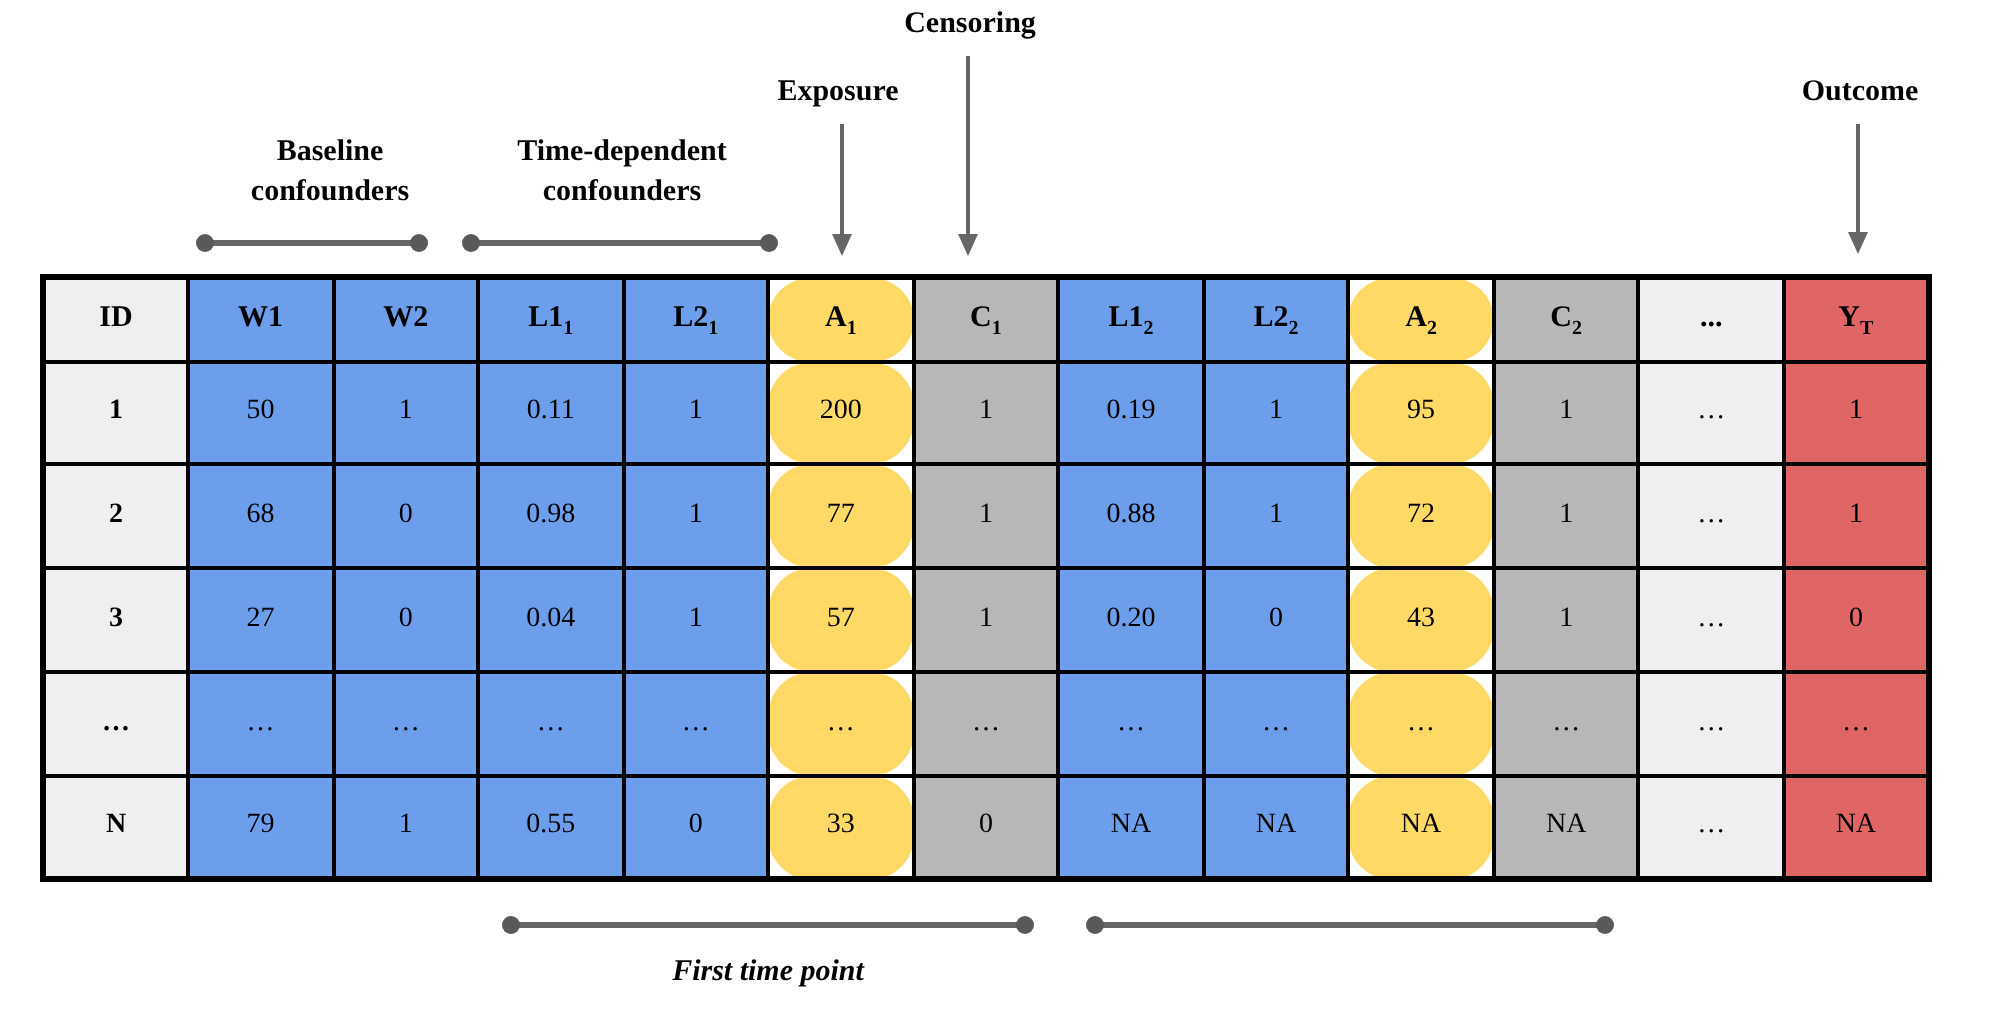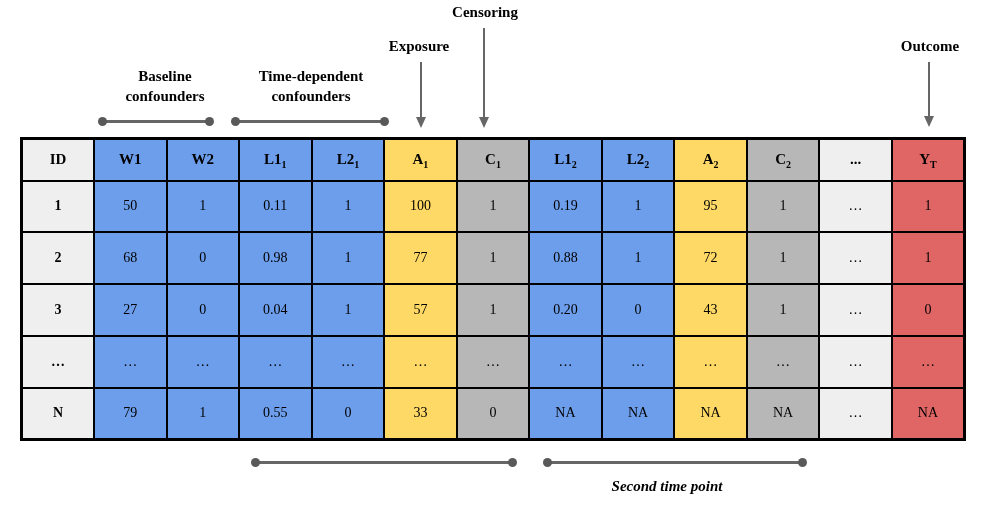--- a/index.html
+++ b/index.html
@@ -54,21 +54,21 @@
     padding:0; overflow:hidden;
   }
   #data-table thead tr { height:42px; }
   #data-table tbody tr { height:50px; }
   #data-table th { font-size:15px; font-weight:700; }
   #data-table td { font-size:14px; font-weight:400; }
   #data-table td.id-cell { font-weight:700; }
   #data-table sub { font-size:10px; line-height:0; }
   .c-light  { background:var(--light,  #efefef); }
   .c-blue   { background:var(--blue,   #6d9eeb); }
-  .c-yellow { background:var(--yellow, #ffd966); }
+  .c-yellow { background:var(--yellow, #ffd966);border-radius:22px; }
   .c-gray   { background:var(--gray,   #b7b7b7); }
   .c-red    { background:var(--red,    #e06666); }
 </style>
 </head>
 <body>
 
 <div class="canvas">
 
   <div class="ann-label" id="censoring-label">Censoring</div>
   <div class="ann-label" id="exposure-label">Exposure</div>
@@ -103,21 +103,21 @@
           <th class="c-red"><span>Y</span><sub>T</sub></th>
         </tr>
     </thead>
     <tbody id="table-body">
         <tr>
           <td class="c-light id-cell">1</td>
           <td class="c-blue">50</td>
           <td class="c-blue">1</td>
           <td class="c-blue">0.11</td>
           <td class="c-blue">1</td>
-          <td class="c-yellow">100</td>
+          <td class="c-yellow">200</td>
           <td class="c-gray">1</td>
           <td class="c-blue">0.19</td>
           <td class="c-blue">1</td>
           <td class="c-yellow">95</td>
           <td class="c-gray">1</td>
           <td class="c-light">…</td>
           <td class="c-red">1</td>
         </tr>
         <tr>
           <td class="c-light id-cell">2</td>
@@ -177,15 +177,15 @@
           <td class="c-yellow">NA</td>
           <td class="c-gray">NA</td>
           <td class="c-light">…</td>
           <td class="c-red">NA</td>
         </tr>
       </tbody>
   </table>
 
   <div class="bracket" id="first-bracket"></div>
   <div class="bracket" id="second-bracket"></div>
-  <div class="ann-label italic" id="second-label">Second time point</div>
+  <div class="ann-label italic" id="first-label">First time point</div>
 
 </div>
 
 </body></html>

